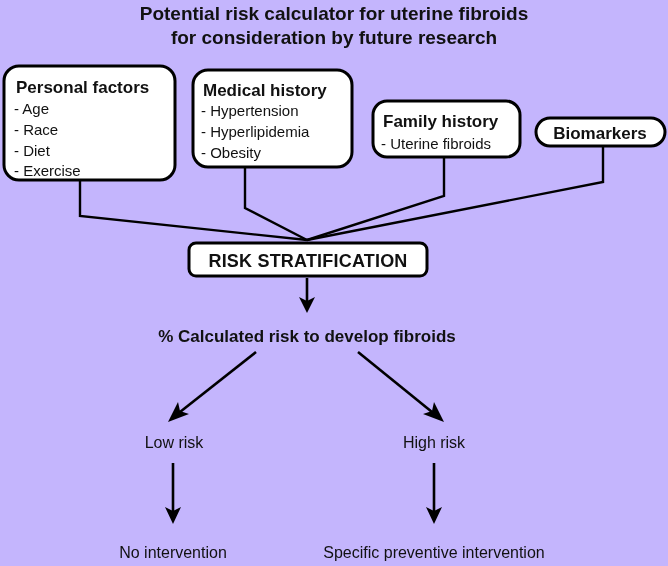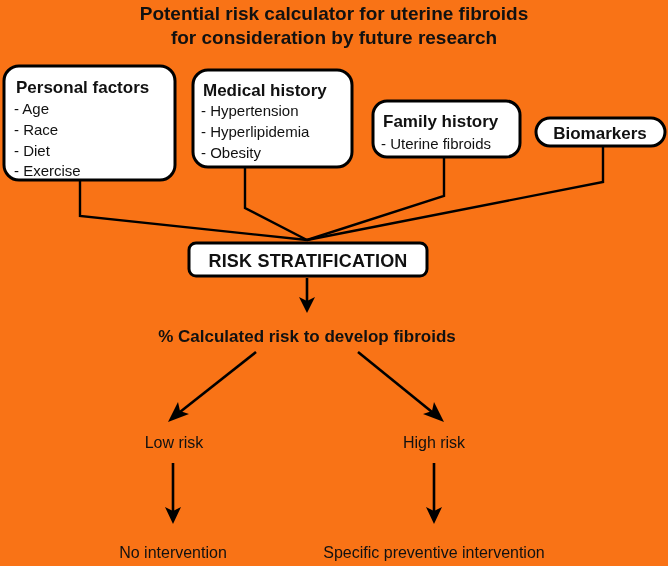--- a/index.html
+++ b/index.html
@@ -11,21 +11,21 @@
     width: 668px;
     height: 566px;
     overflow: hidden;
     font-family: "Liberation Sans", sans-serif;
     color: #111111;
   }
   #diagram-root {
     position: relative;
     width: 668px;
     height: 566px;
-    background: #f97316;
+    background: #c4b5fd;
   }
   #diagram-svg {
     position: absolute;
     top: 0;
     left: 0;
     width: 668px;
     height: 566px;
   }
   .title-line {
     font-weight: bold;

